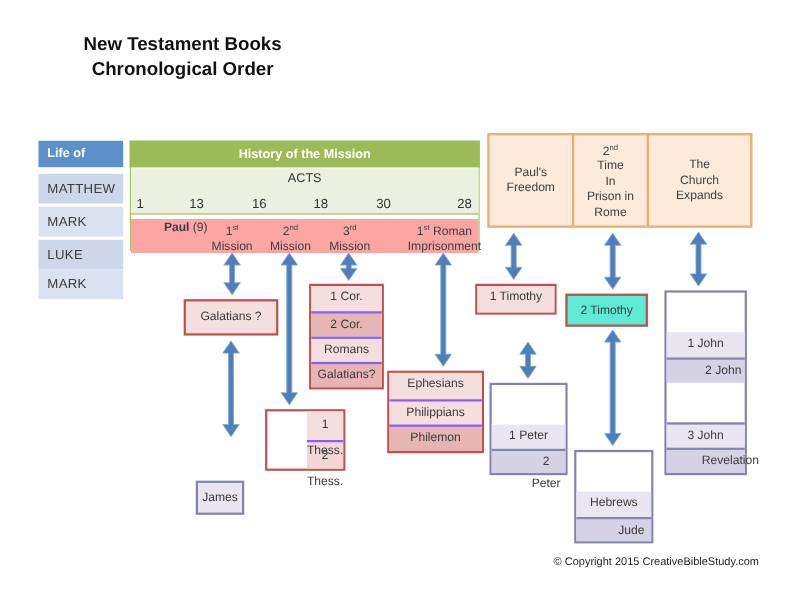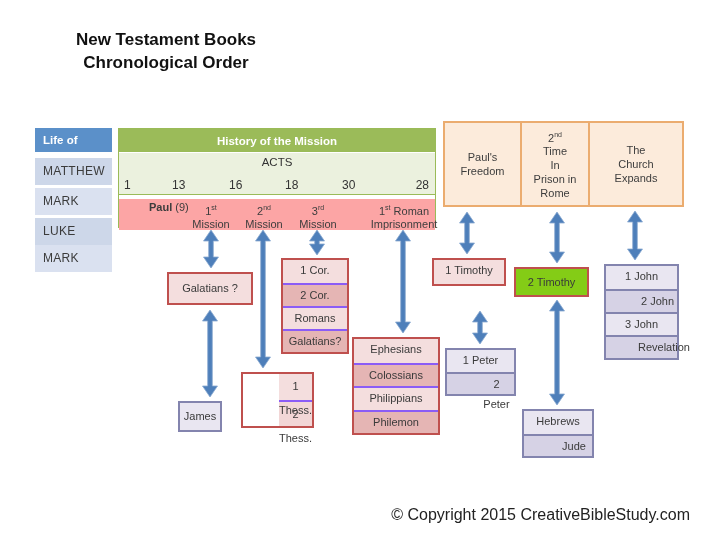--- a/index.html
+++ b/index.html
@@ -47,52 +47,52 @@
             font-size:11px; line-height:14px; color:#3d3d3d; }
   .p1{left:443px; width:79px;} .p2{left:520px; width:70px;} .p3{left:588px; width:96px;}
 
   
   .book { position:absolute; text-align:center; font-size:11px; color:#3a3a3a; }
   .pinkbox  { border:2px solid #bf504e; }
   .lavbox   { border:2px solid #8384ae; }
   .pk-l { background:#f4dede; }
   .pk-d { background:#e5b5b4; }
   .pk-m { background:#f2d6d6; }
-  .lv-l { background:#e9e6f1; }
+  .lv-l { background:#e9e6f1;margin-top:36px; }
   .lv-d { background:#d6d2e5;padding-left:32px; }
   .stack .row { border-top:2px solid inherit; }
   .row { display:block; }
   .pinkbox .row + .row { border-top:2px solid #8b5cf6; }
   .lavbox  .row + .row { border-top:2px solid #8384ae; }
 
   .b-galatians { left:167px; top:272px; width:86px; height:33px; line-height:29px; }
   .b-james     { left:178px; top:401px; width:44px; height:31px; line-height:27px; }
   .b-thess     { left:241px; top:372px; width:73px; } .b-thess .row{height:26px; line-height:24px;margin-left:36px;}
   .b-cor       { left:281px; top:258px; width:68px; } .b-cor .row{height:23px; line-height:21px;}
   .b-prison    { left:352px; top:337px; width:88px; } .b-prison .row{height:23.5px; line-height:21.5px;}
   .b-timtit    { left:432px; top:258px; width:74px; } .b-timtit .row{height:23.5px; line-height:21.5px;}
   .b-peter     { left:445px; top:348px; width:71px; } .b-peter .row{height:22px; line-height:20px;}
-  .b-2tim      { left:514px; top:267px; width:75px; height:30px; line-height:26px; background:#84cc16; }
+  .b-2tim      { left:514px; top:267px; width:75px; height:30px; line-height:26px; background:#5eead4; }
   .b-hebjude   { left:522px; top:409px; width:72px; } .b-hebjude .row{height:22.5px; line-height:20.5px;}
   .b-john      { left:604px; top:264px; width:75px; } .b-john .row{height:23px; line-height:21px;}
 
   
   .varrow { position:absolute; width:18px; }
   .a1{left:202px; top:229px; height:40px;}
   .a2{left:254px; top:229px; height:140px;}
   .a3{left:308px; top:229px; height:27px;}
   .a4{left:394px; top:229px; height:105px;}
   .a5{left:201px; top:309px; height:89px;}
   .a6{left:458px; top:211px; height:44px;}
   .a7{left:471px; top:310px; height:35px;}
   .a8{left:548px; top:211px; height:53px;}
   .a9{left:548px; top:299px; height:107px;}
   .a10{left:626px; top:210px; height:51px;}
 
-  .copyright { position:absolute; right:30px; top:506px; font-size:16px; color:#222; }
+  .copyright { position:absolute; right:30px; top:506px; font-size:10px; color:#222; }
 </style>
 </head>
 <body>
 
 <div id="canvas">
 
   <div class="title">
     <div>New Testament Books</div>
     <div>Chronological Order</div>
   </div>
@@ -161,21 +161,20 @@
     <div class="row pk-d">Galatians?</div>
   </div>
 
   <div class="book pinkbox stack b-thess">
     <div class="row pk-l">1 Thess.</div>
     <div class="row pk-m">2 Thess.</div>
   </div>
 
   <div class="book pinkbox stack b-prison">
     <div class="row pk-l">Ephesians</div>
-    <div class="row pk-d">Colossians</div>
     <div class="row pk-l">Philippians</div>
     <div class="row pk-d">Philemon</div>
   </div>
 
   <div class="book pinkbox stack b-timtit">
     <div class="row pk-l">1 Timothy</div>
   </div>
 
   <div class="book pinkbox b-2tim">2 Timothy</div>
 

